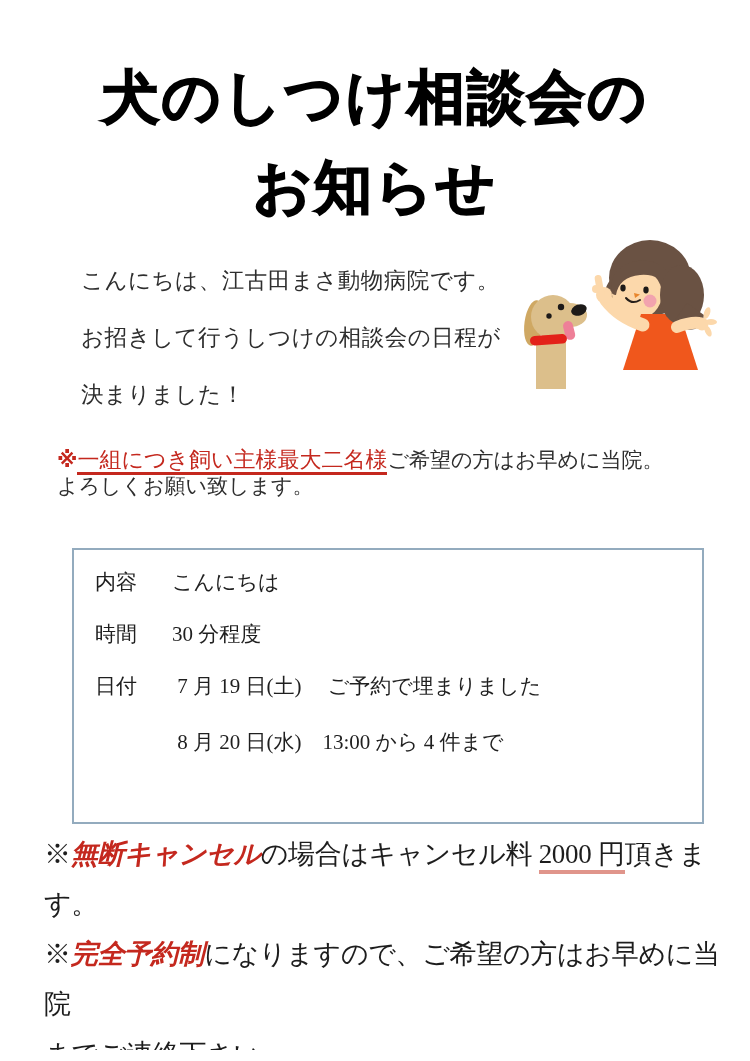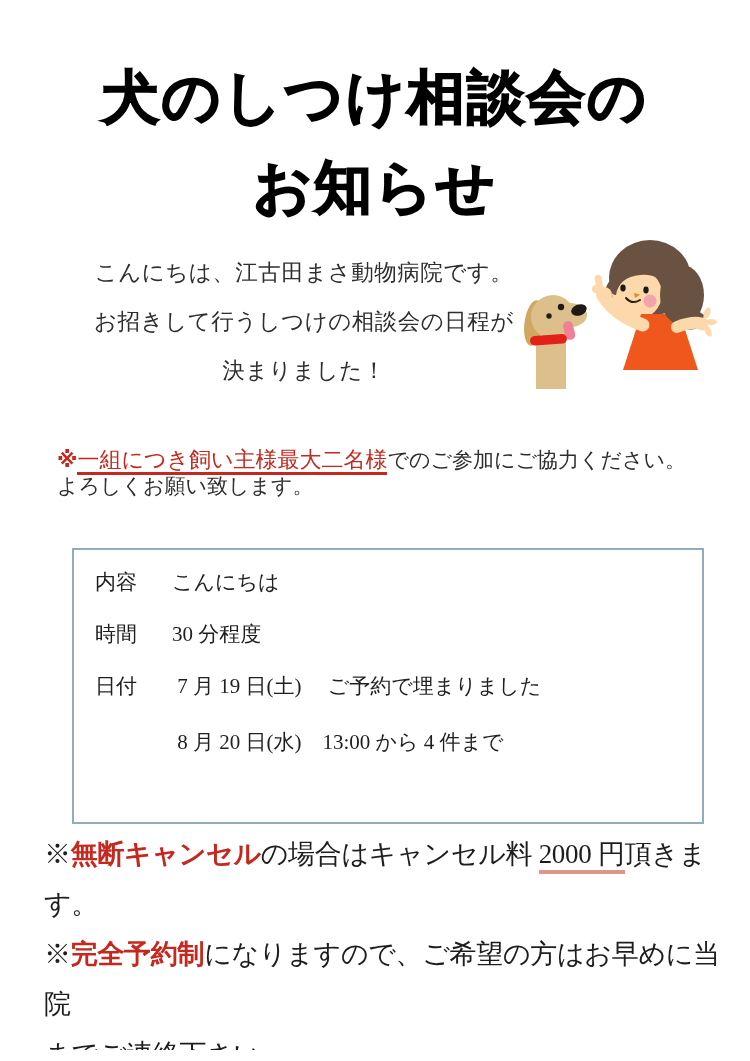--- a/index.html
+++ b/index.html
@@ -22,21 +22,21 @@
     letter-spacing:2px;
     -webkit-text-stroke:1.5px var(--title,#000000);
   }
   .title-line{display:block;}
   
   .intro{
     position:absolute;left:69px;top:246px;width:470px;
     font-size:22.5px;line-height:45px;letter-spacing:0.5px;
     color:#2e2e2e;
   }
-  .intro p{margin:4px;text-align:center;}
+  .intro p{margin:12px;}
   
   .illustration{
     position:absolute;left:507px;top:237px;width:212px;height:152px;
   }
   .c-hair{fill:var(--il-hair,#6a5243);}
   .c-skin{fill:var(--il-skin,#fcd8ab);}
   .s-skin{stroke:var(--il-skin,#fcd8ab);fill:none;stroke-linecap:round;}
   .c-dress{fill:var(--il-dress,#f0571c);}
   .c-cheek{fill:var(--il-cheek,#f2a3ae);}
   .c-dog{fill:var(--il-dog-body,#dcbf8b);}
@@ -79,20 +79,21 @@
     position:absolute;left:44px;top:829px;width:702px;
     font-size:27px;line-height:50px;letter-spacing:-0.3px;
     color:#1d1d1d;
   }
   .footnotes p{margin:0;}
   .fn-marker{color:#1d1d1d;}
   .fn-highlight{
     color:var(--accent-red,#c4281e);
     font-family:"Liberation Sans","DejaVu Sans",sans-serif;
     font-weight:700;
+    font-style:italic;
   }
   .salmon-underline{
     border-bottom:4px solid var(--underline-salmon,#e0958b);
     padding-bottom:1px;
   }
 </style>
 </head>
 <body>
 
 <div class="page">
@@ -139,21 +140,21 @@
       <circle class="c-skin" cx="89" cy="52" r="4"></circle>
       <path class="s-skin" d="M170,90 Q183,85 192,86" stroke-width="12"></path>
       <circle class="c-skin" cx="195" cy="87" r="6.5"></circle>
       <ellipse class="c-skin" cx="200" cy="76" rx="3" ry="6" transform="rotate(20 200 76)"></ellipse>
       <ellipse class="c-skin" cx="204" cy="85" rx="6" ry="3"></ellipse>
       <ellipse class="c-skin" cx="201" cy="94" rx="3" ry="6" transform="rotate(-25 201 94)"></ellipse>
     </g>
   </svg>
 
   <div class="notice">
-    <p><span class="notice-marker">※</span><span class="notice-highlight">一組につき飼い主様最大二名様</span><span>でのご参加にご協力ください。</span></p>
+    <p><span class="notice-marker">※</span><span class="notice-highlight">一組につき飼い主様最大二名様</span><span>ご希望の方はお早めに当院。</span></p>
     <p>よろしくお願い致します。</p>
   </div>
 
   <div class="details-box">
     <div class="box-row">
       <span class="label">内容</span>
       <span class="value">こんにちは</span>
     </div>
     <div class="box-row">
       <span class="label">時間</span>

